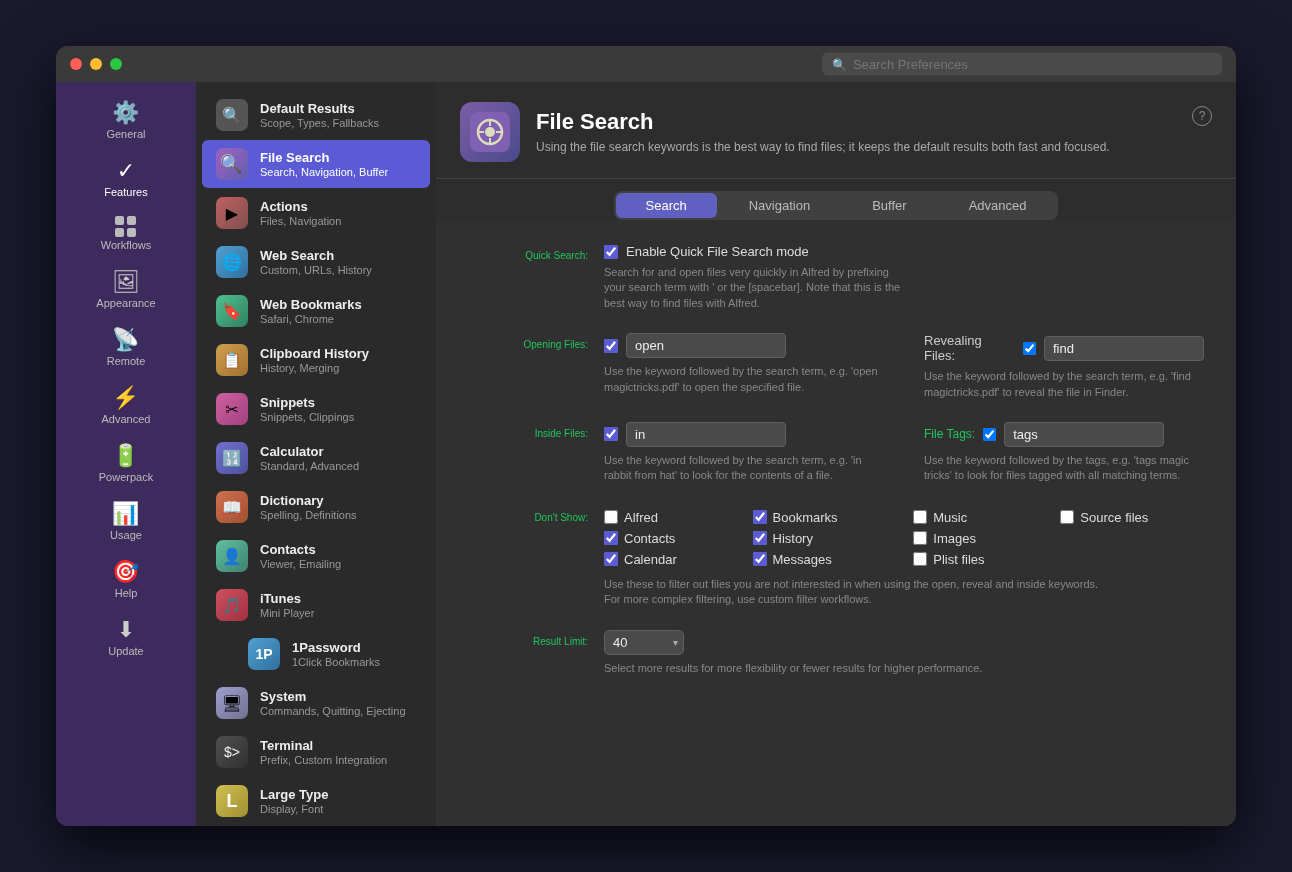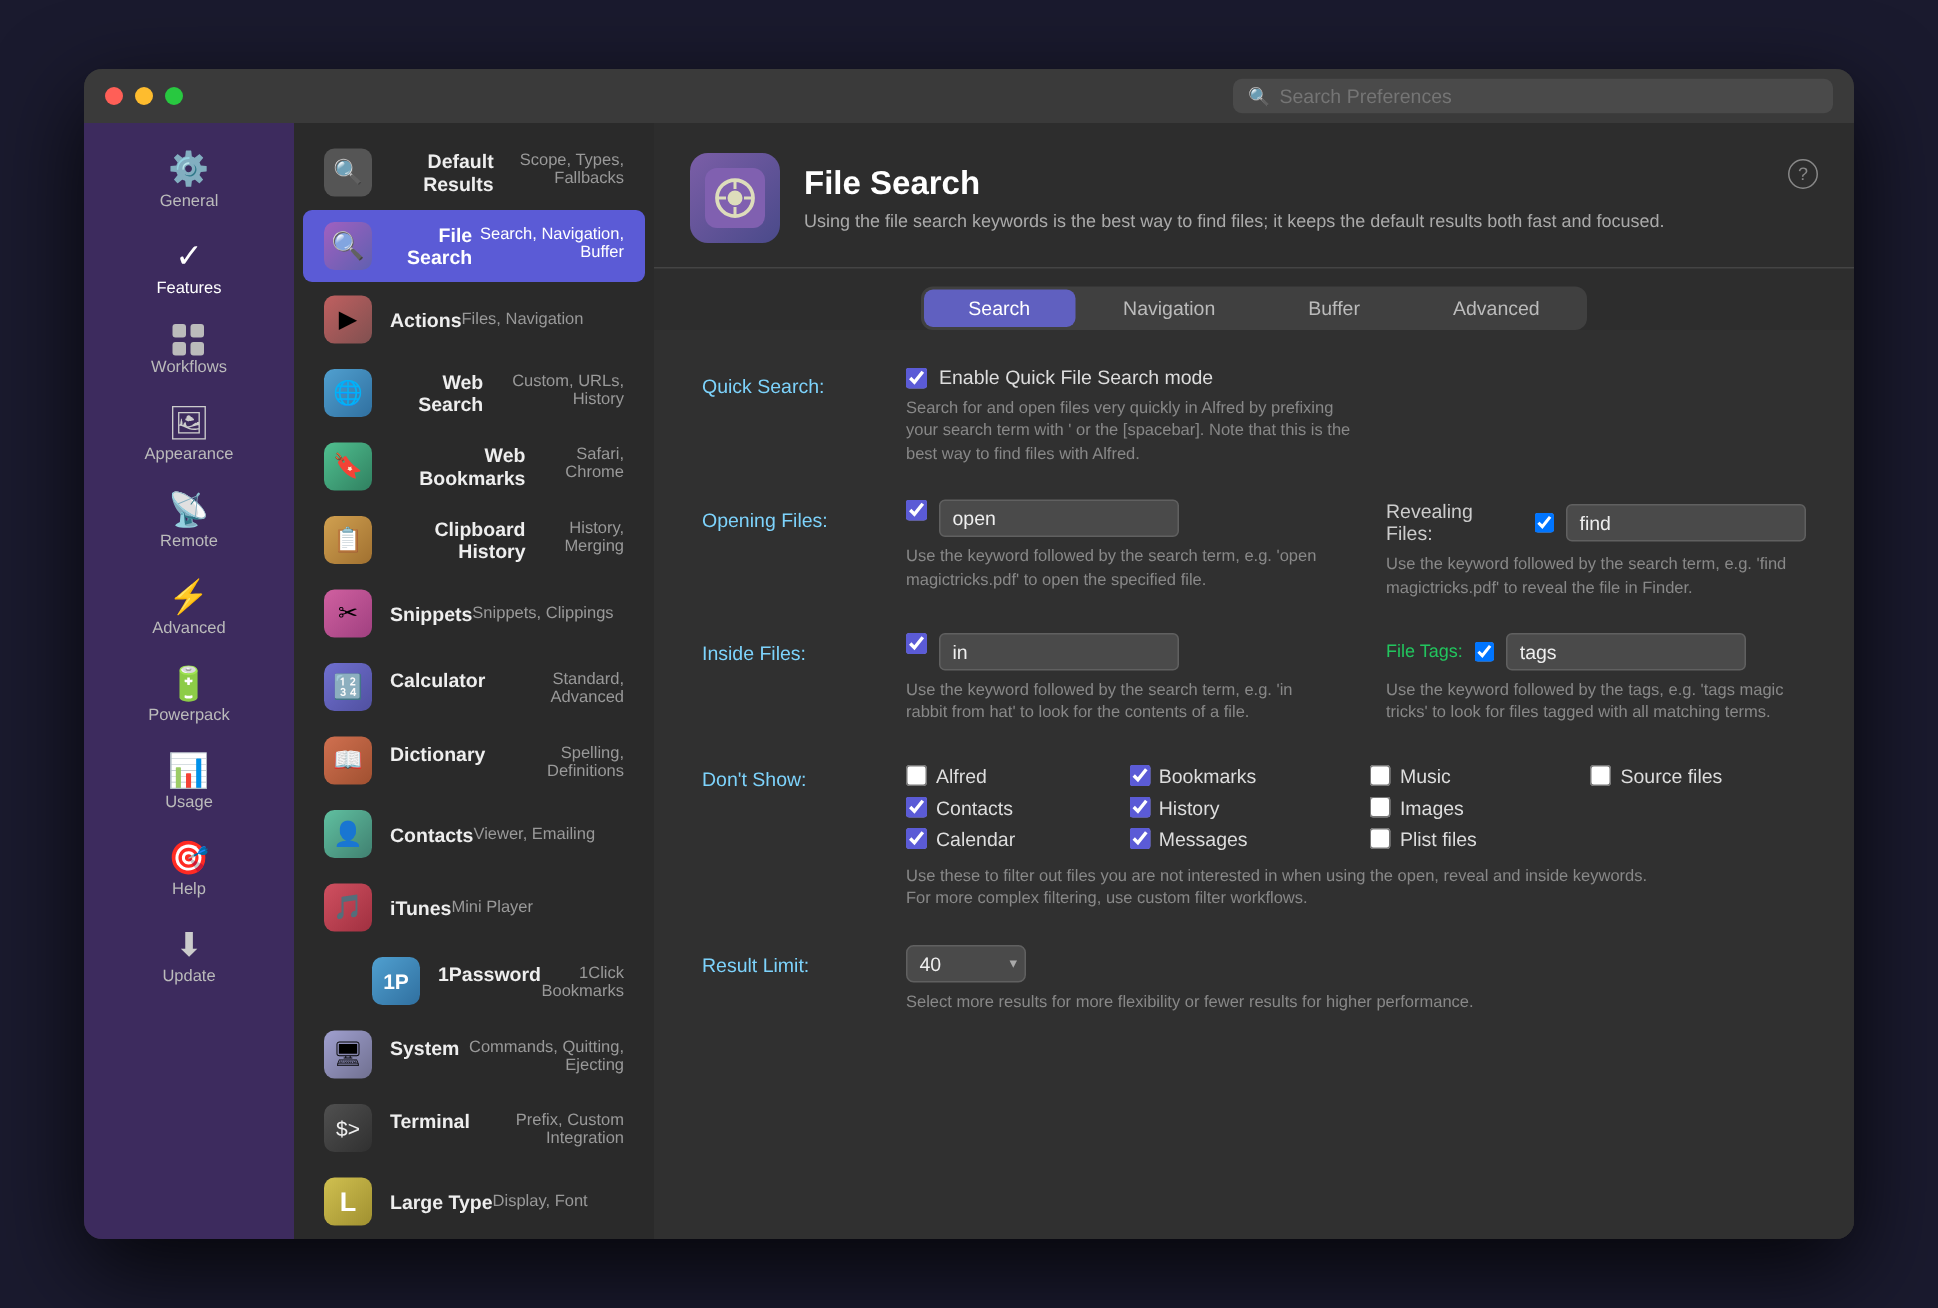--- a/index.html
+++ b/index.html
@@ -138,22 +138,21 @@
       height: 32px;
       border-radius: 7px;
       display: flex;
       align-items: center;
       justify-content: center;
       font-size: 16px;
       flex-shrink: 0;
     }
     .nav-item-text {
       display: flex;
-      flex-direction: row;
-      text-align: right;
+      flex-direction: column;
     }
     .nav-item-title {
       font-size: 13px;
       font-weight: 600;
       color: #eee;
     }
     .nav-item.active .nav-item-title,
     .nav-item.active .nav-item-subtitle {
       color: #fff;
     }
@@ -255,23 +254,23 @@
     .content-area::-webkit-scrollbar-track { background: transparent; }
     .content-area::-webkit-scrollbar-thumb { background: #555; border-radius: 3px; }
     .section-row {
       display: flex;
       align-items: flex-start;
       margin-bottom: 22px;
       gap: 16px;
     }
     .row-label {
       width: 120px;
-      font-size: 13px;
-      color: #7dd3fc;
-      text-align: left;
+      font-size: 10px;
+      color: #22c55e;
+      text-align: right;
       padding-top: 6px;
       flex-shrink: 0;
     }
     .row-content {
       flex: 1;
     }
     .checkbox-line {
       display: flex;
       align-items: center;
       gap: 8px;
@@ -295,20 +294,21 @@
     }
     .two-col {
       display: flex;
       gap: 40px;
     }
     .col-half {
       flex: 1;
     }
     .field-row {
       display: flex;
+      align-items: center;
       gap: 8px;
       margin-bottom: 6px;
     }
     .field-row input[type=checkbox] {
       width: 14px;
       height: 14px;
       accent-color: #5b5bd6;
     }
     .text-input {
       background: #4a4a4a;

